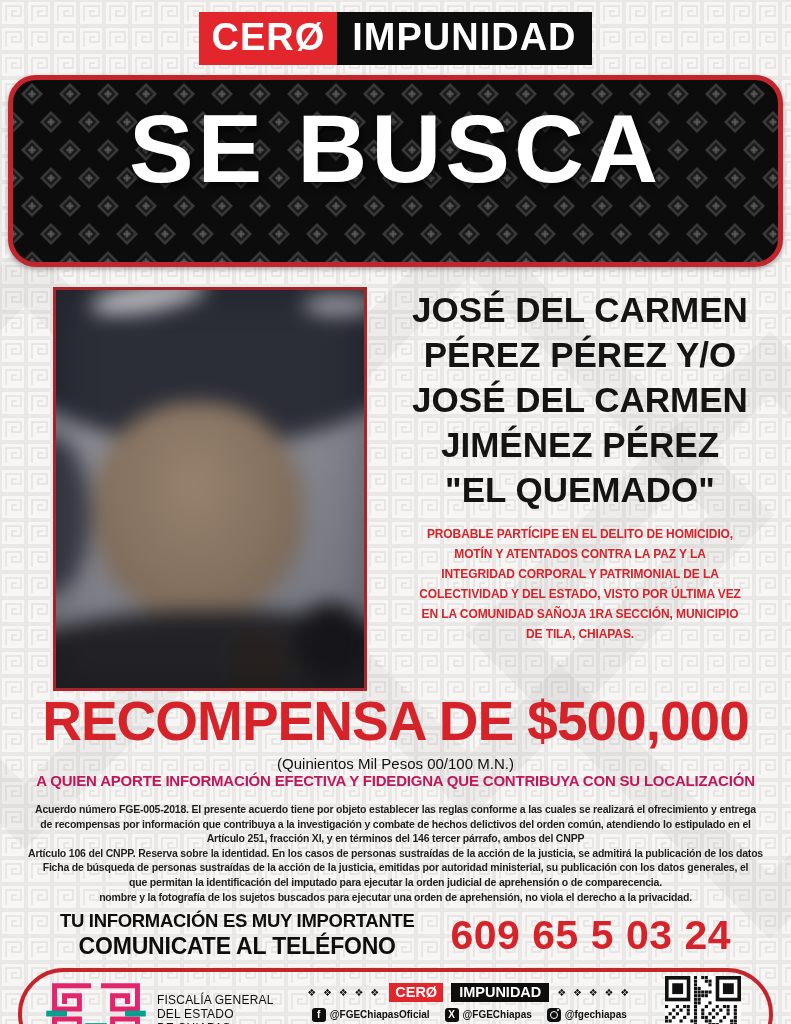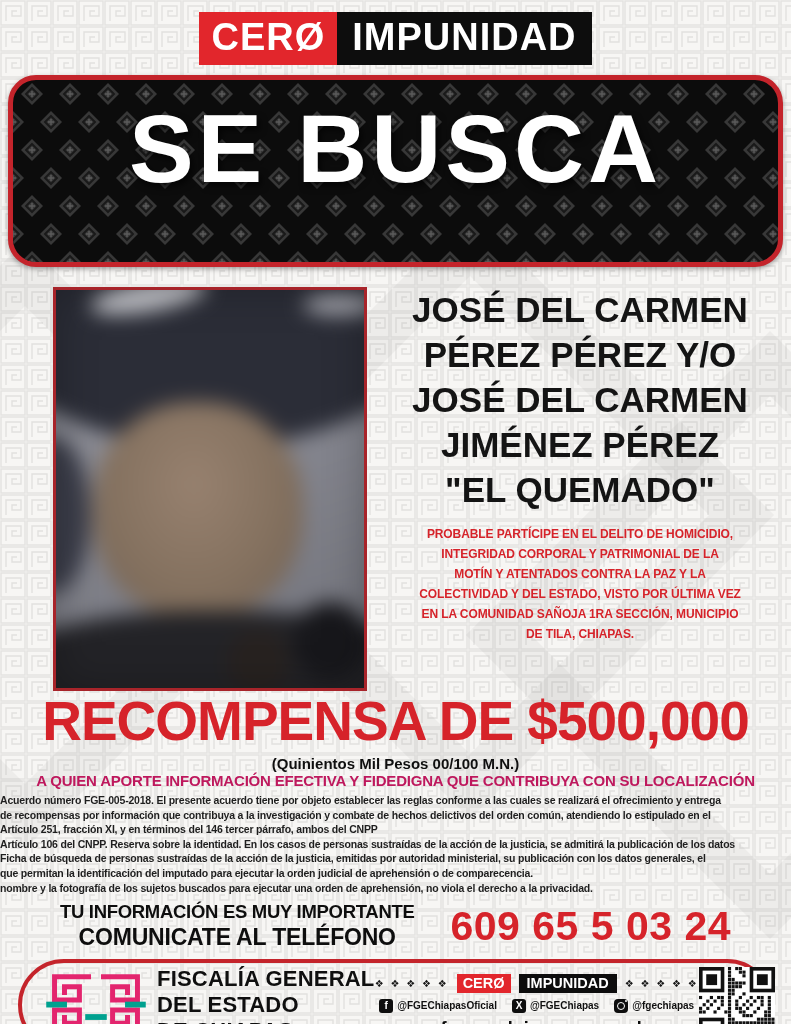--- a/index.html
+++ b/index.html
@@ -48,39 +48,39 @@
   .ph-vig{position:absolute;inset:0;box-shadow:inset 0 0 42px rgba(0,0,0,.25)}
 
   .names{flex:1;text-align:center;padding:0 12px 0 14px}
   .name-line{font-size:35px;font-weight:800;color:#141414;line-height:45px;white-space:nowrap}
   .crime{margin-top:12px}
   .crime-line{font-size:12px;font-weight:800;color:var(--accent-red);line-height:20px;white-space:nowrap;letter-spacing:-.1px}
 
   
   .reward{text-align:center;margin-top:4px}
   .reward-headline{font-size:55px;font-weight:800;color:var(--accent-red);letter-spacing:-1px;line-height:52px;white-space:nowrap}
-  .amount-words{font-size:15px;font-weight:700;margin-top:8px;color:#0f0f0f}
+  .amount-words{font-size:15px;font-weight:400;margin-top:8px;color:#0f0f0f}
   .cta{font-size:15px;font-weight:800;color:#be185d;letter-spacing:-.2px;white-space:nowrap}
 
   
-  .legal{margin-top:4px;color:#1e1e1e}
+  .legal{text-align:center;margin-top:13px;color:#1e1e1e}
   .legal-line{font-size:10.5px;font-weight:700;line-height:14.6px;white-space:nowrap;letter-spacing:-.2px}
 
   
   .contact{display:flex;justify-content:center;align-items:center;gap:36px;margin-top:6px}
   .contact-left{text-align:center;color:#0e0e0e}
   .contact-l1{font-size:18.5px;font-weight:700;letter-spacing:-.3px;white-space:nowrap}
   .contact-l2{font-size:23px;font-weight:800;letter-spacing:-.2px;margin-top:1px;white-space:nowrap}
   .phone{font-size:41px;font-weight:800;color:var(--accent-red);letter-spacing:.5px;white-space:nowrap}
 
   
   .pill{position:relative;margin:8px 18px 0;height:92px;border:4px solid var(--border-red);border-radius:46px;
     display:flex;align-items:center;justify-content:space-between;padding:0 24px}
   .agency{display:flex;align-items:center;gap:11px}
-  .agency-name div{font-size:22px;font-weight:700;color:#0f0f0f;line-height:1.18;letter-spacing:.2px;white-space:nowrap}
+  .agency-name div{font-size:12px;font-weight:400;color:#0f0f0f;line-height:1.18;letter-spacing:.2px;white-space:nowrap}
   .footer-center{text-align:center;margin-top:2px}
   .cero-row{display:flex;align-items:center;justify-content:center;gap:8px}
   .diamonds{font-size:10px;color:#161616;letter-spacing:2px;white-space:nowrap}
   .f-cero{background:var(--brand-red);color:#fff;font-weight:800;font-size:14.5px;padding:1px 6px 2px}
   .f-imp{background:#0d0d0d;color:#fff;font-weight:800;font-size:14.5px;padding:1px 8px 2px}
   .social-row{display:flex;justify-content:center;gap:15px;margin-top:6px;align-items:center}
   .social-item{display:flex;align-items:center;gap:4px;font-size:10px;font-weight:700;color:#101010;white-space:nowrap}
   .sicon{width:14px;height:14px;background:#0e0e0e;border-radius:3px;color:#fff;font-size:10px;font-weight:800;
     display:flex;align-items:center;justify-content:center;line-height:1;flex:none}
   .sicon.ig{position:relative;border-radius:4px}
@@ -149,22 +149,22 @@
     </div>
 
     <div class="names">
       <div class="name-line">JOSÉ DEL CARMEN</div>
       <div class="name-line">PÉREZ PÉREZ Y/O</div>
       <div class="name-line">JOSÉ DEL CARMEN</div>
       <div class="name-line">JIMÉNEZ PÉREZ</div>
       <div class="name-line">"EL QUEMADO"</div>
       <div class="crime">
         <div class="crime-line">PROBABLE PARTÍCIPE EN EL DELITO DE HOMICIDIO,</div>
+        <div class="crime-line">MOTÍN Y ATENTADOS CONTRA LA PAZ Y LA</div>
         <div class="crime-line">INTEGRIDAD CORPORAL Y PATRIMONIAL DE LA</div>
-        <div class="crime-line">MOTÍN Y ATENTADOS CONTRA LA PAZ Y LA</div>
         <div class="crime-line">COLECTIVIDAD Y DEL ESTADO, VISTO POR ÚLTIMA VEZ</div>
         <div class="crime-line">EN LA COMUNIDAD SAÑOJA 1RA SECCIÓN, MUNICIPIO</div>
         <div class="crime-line">DE TILA, CHIAPAS.</div>
       </div>
     </div>
   </div>
 
   <div class="reward">
     <div class="reward-headline">RECOMPENSA DE $500,000</div>
     <div class="amount-words">(Quinientos Mil Pesos 00/100 M.N.)</div>

